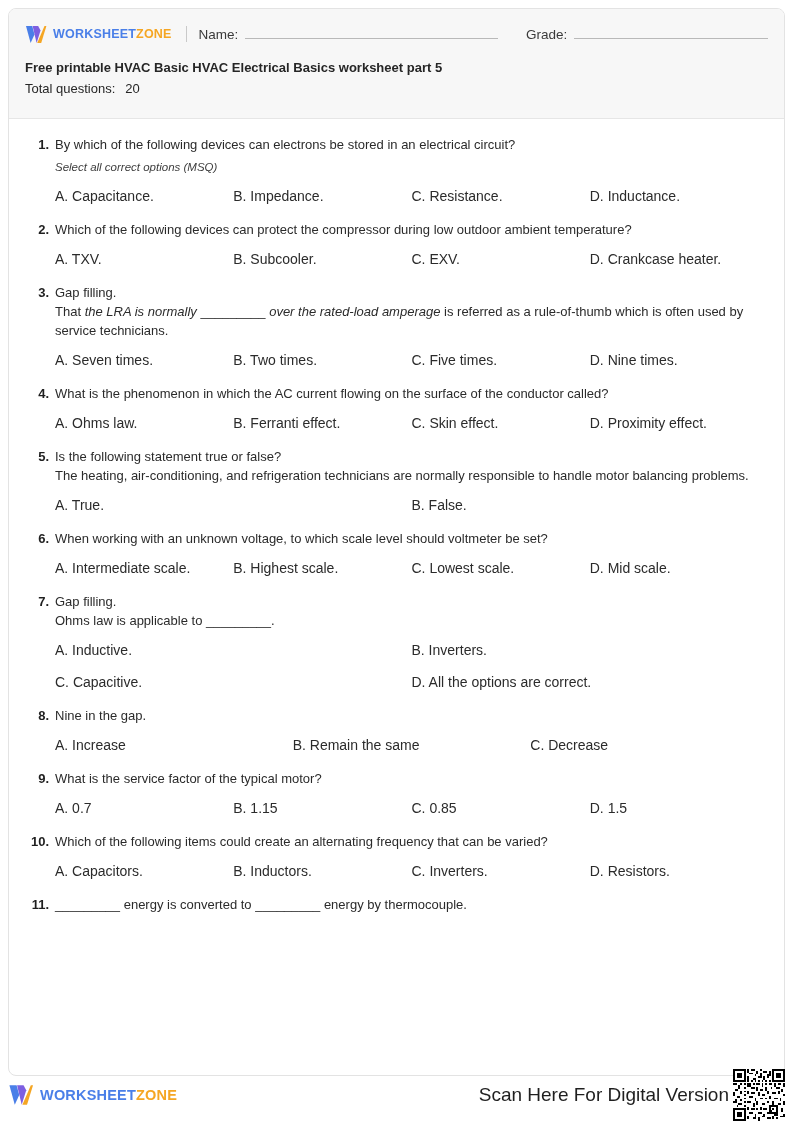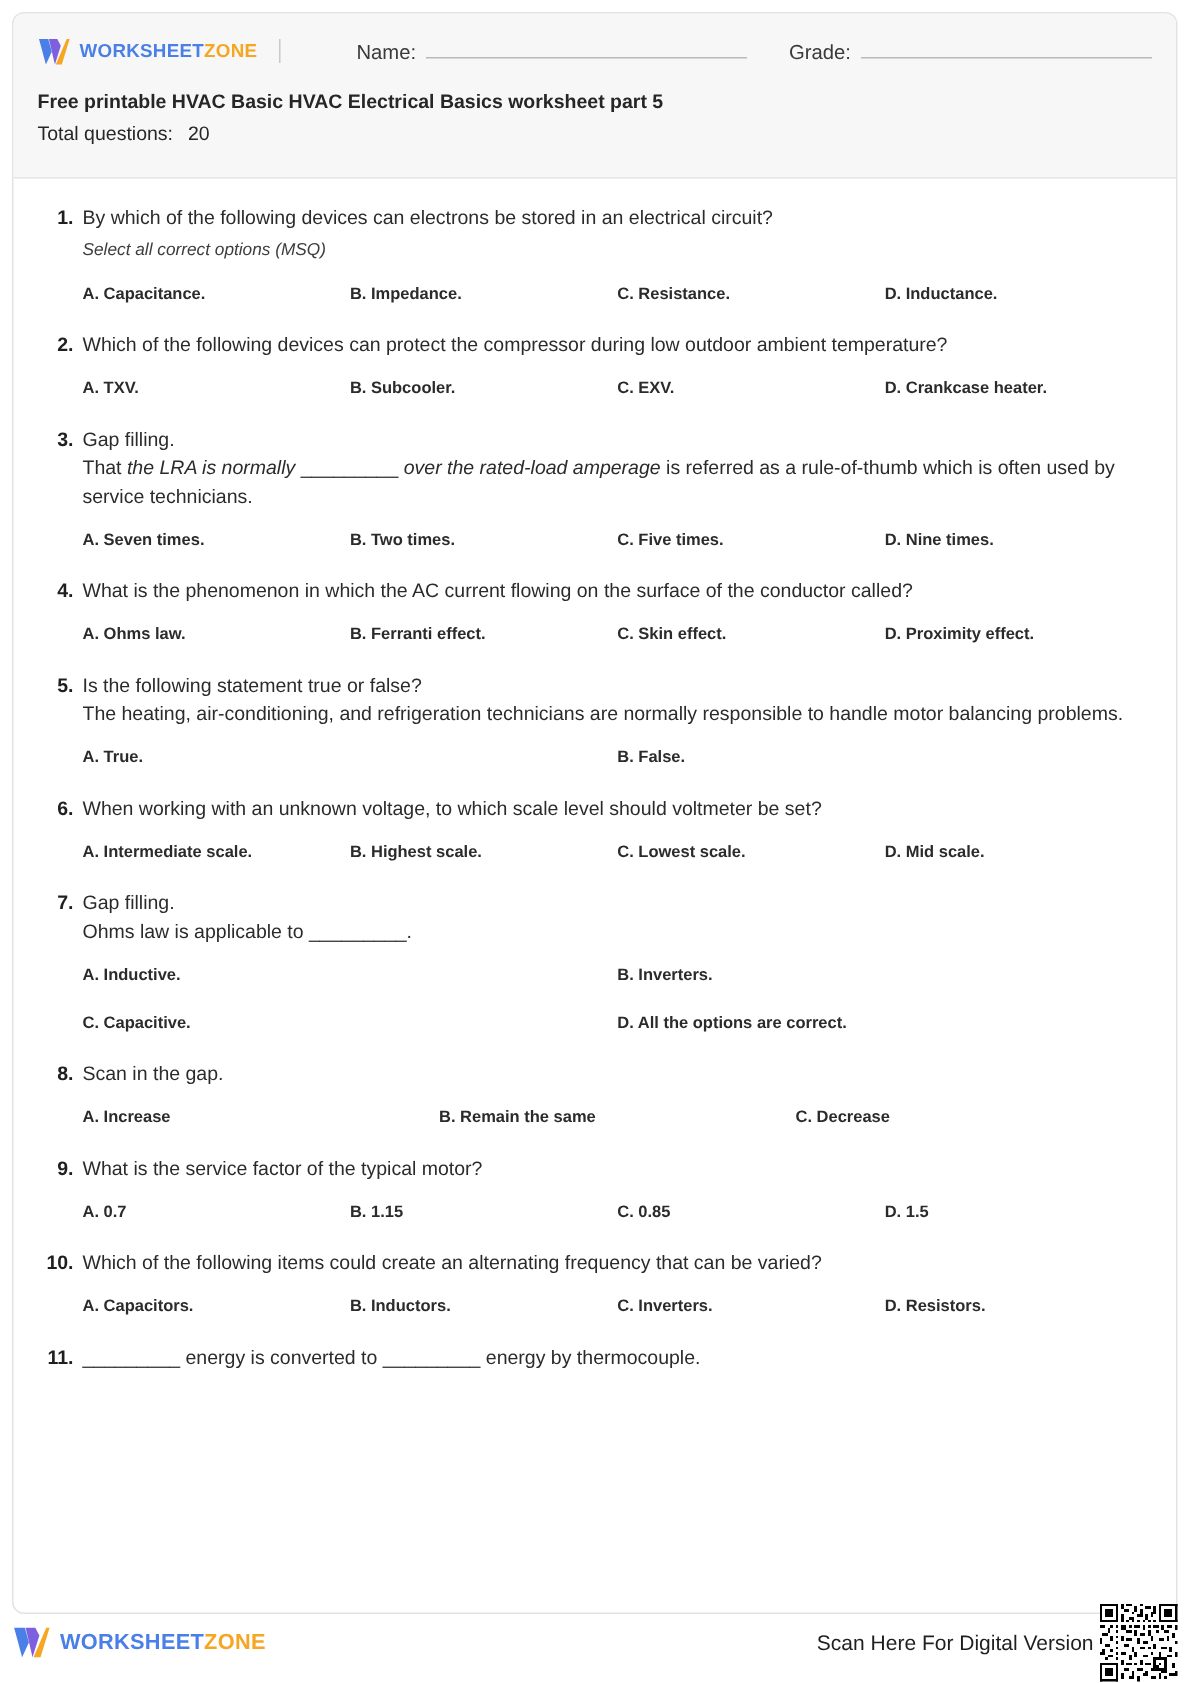--- a/index.html
+++ b/index.html
@@ -75,21 +75,20 @@
     background: #c9c9c9;
     margin: 0 12px 0 14px;
     flex: 0 0 auto;
   }
 
   .field {
     display: flex;
     align-items: baseline;
     flex: 1 1 auto;
     min-width: 0;
-    margin-left: 39px;
   }
   .field-label {
     font-size: 13.5px;
     color: #3a3a3a;
     white-space: nowrap;
     flex: 0 0 auto;
   }
   .field-rule {
     flex: 1 1 auto;
     border-bottom: 1px solid #b9b9b9;
@@ -154,26 +153,25 @@
     line-height: 17px;
     margin-top: 5px;
   }
 
   .opts {
     display: flex;
     flex-wrap: wrap;
     margin-top: 11px;
   }
   .opt {
-    font-size: 11px;
+    font-size: 14px;
     line-height: 19px;
     color: #2b2b2b;
     box-sizing: border-box;
     padding-right: 8px;
-    font-weight: bold;
   }
   
   .opts.c4 .opt { flex: 0 0 25%; }
   
   .opts.c3 .opt { flex: 0 0 33.3333%; }
   
   .opts.c2 .opt { flex: 0 0 50%; }
   .opts.c2 .opt.row2 { margin-top: 13px; }
 
   
@@ -188,21 +186,21 @@
   }
   .footer .logo-mark { width: 26px; height: 22px; }
   .footer .logo-text { font-size: 14.5px; }
   .footer-right {
     margin-left: auto;
     display: flex;
     align-items: center;
     gap: 4px;
   }
   .scan-text {
-    font-size: 14px;
+    font-size: 19px;
     color: #1f1f1f;
     white-space: nowrap;
   }
   .qr {
     width: 52px;
     height: 52px;
     display: block;
     flex: 0 0 auto;
   }
 </style>
@@ -336,21 +334,21 @@
           <div class="opt">B. Inverters.</div>
           <div class="opt row2">C. Capacitive.</div>
           <div class="opt row2">D. All the options are correct.</div>
         </div>
       </div>
     </div>
 
     <div class="q">
       <div class="q-num">8.</div>
       <div class="q-main">
-        <div class="q-text">Scan in the gap.</div>
+        <div class="q-text">Nine in the gap.</div>
         <div class="opts c3">
           <div class="opt">A. Increase</div>
           <div class="opt">B. Remain the same</div>
           <div class="opt">C. Decrease</div>
         </div>
       </div>
     </div>
 
     <div class="q">
       <div class="q-num">9.</div>

